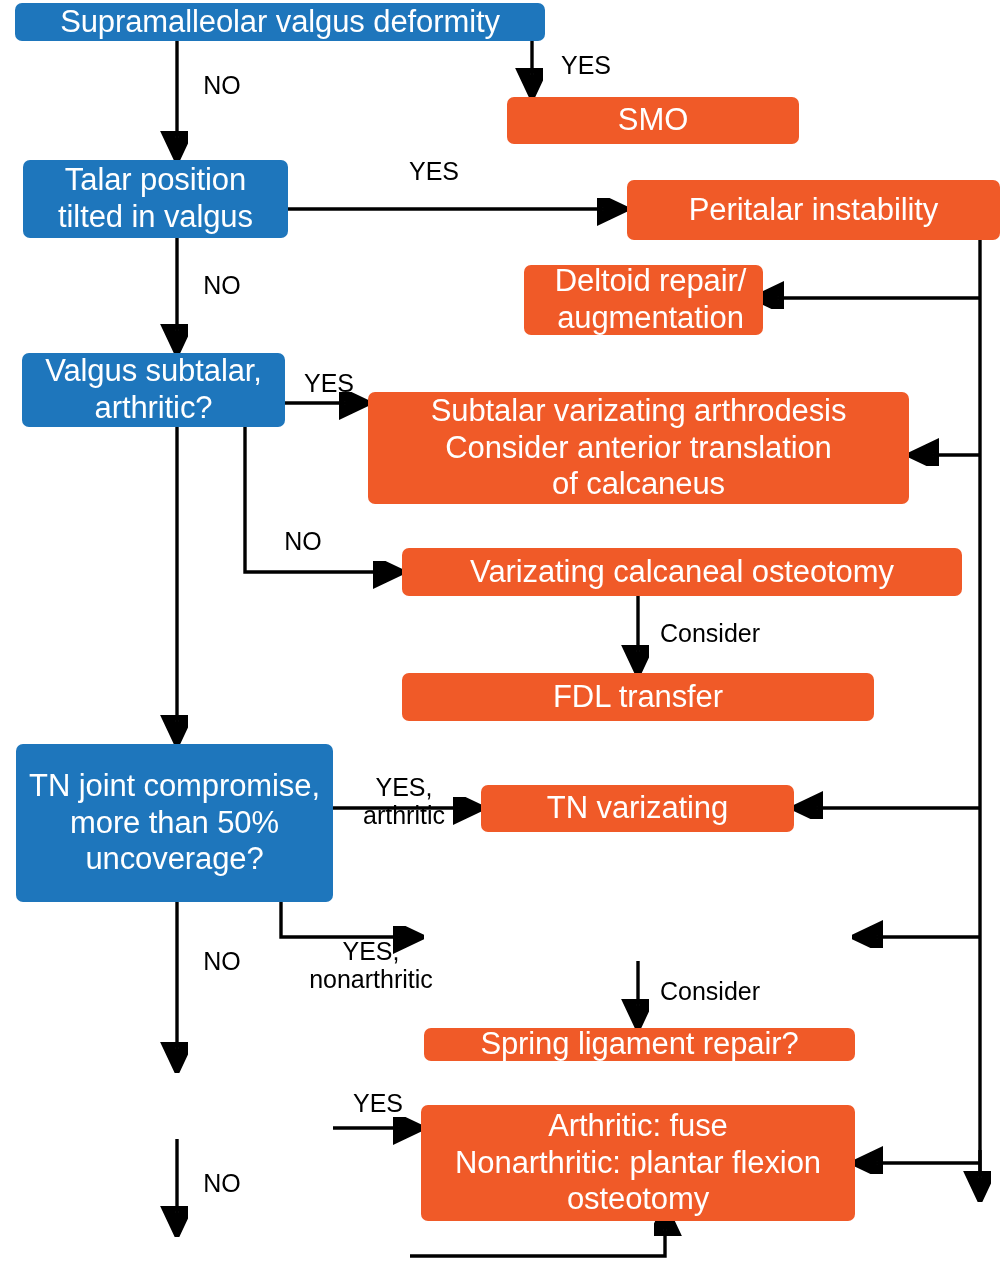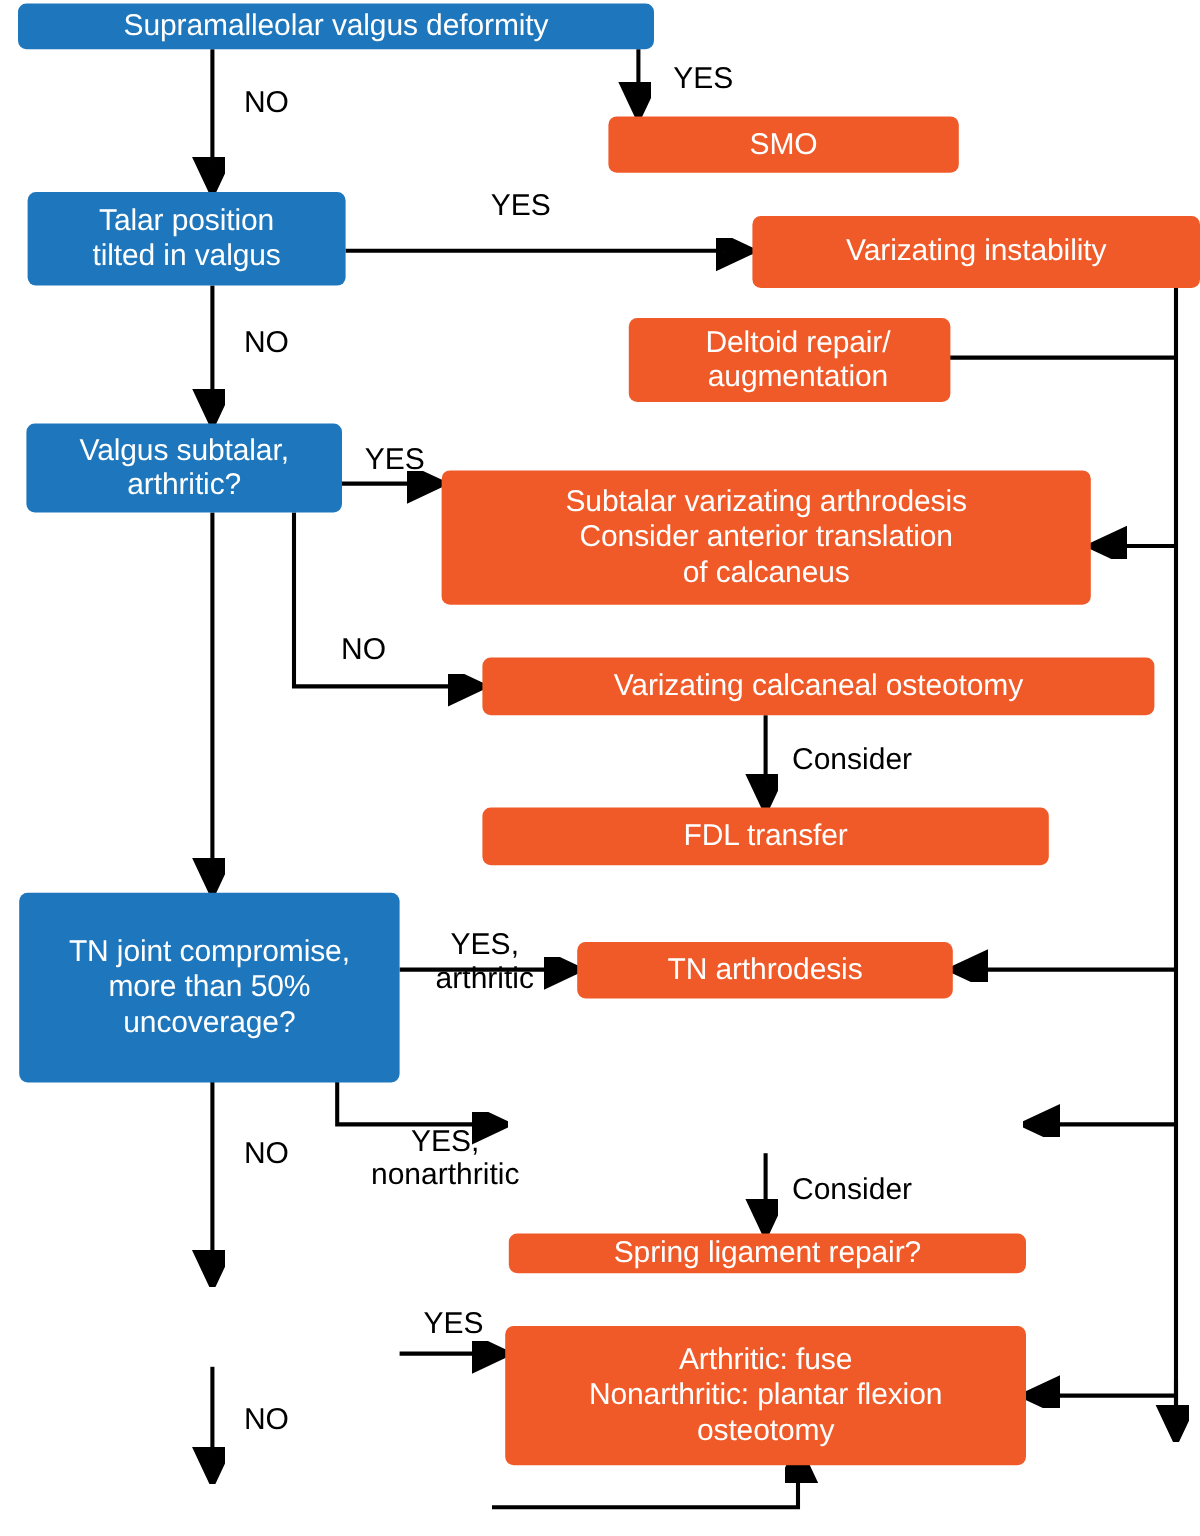--- a/index.html
+++ b/index.html
@@ -18,21 +18,21 @@
   .node {
     position: absolute;
     box-sizing: border-box;
     border-radius: 7px;
     color: #ffffff;
     display: flex;
     align-items: center;
     justify-content: center;
     text-align: center;
     line-height: 1.18;
-    font-size: 25px;
+    font-size: 31px;
     letter-spacing: -0.1px;
     white-space: pre-line;
     padding: 2px 6px;
   }
   .node.blue  { background: #1e76bc; }
   .node.orange{ background: #f05a28; }
 
   .edge-label {
     position: absolute;
     color: #000000;
@@ -110,41 +110,41 @@
     <path d="M410,1256 L665,1256 L665,1215" marker-end="url(#ah)"></path>
   </svg>
 
   <div class="node blue" style="left:15px;  top:3px;    width:530px; height:38px;">Supramalleolar valgus deformity</div>
 
   <div class="node orange" style="left:507px; top:97px;   width:292px; height:47px;">SMO</div>
 
   <div class="node blue" style="left:23px;  top:160px;  width:265px; height:78px;">Talar position
 tilted in valgus</div>
 
-  <div class="node orange" style="left:627px; top:180px;  width:373px; height:60px;">Varizating instability</div>
+  <div class="node orange" style="left:627px; top:180px;  width:373px; height:60px;">Peritalar instability</div>
 
-  <div class="node orange" style="left:524px; top:265px;  width:268px; height:70px;padding-left:20px;">Deltoid repair/
+  <div class="node orange" style="left:524px; top:265px;  width:239px; height:70px;padding-left:20px;">Deltoid repair/
 augmentation</div>
 
   <div class="node blue" style="left:22px;  top:353px;  width:263px; height:74px;">Valgus subtalar,
 arthritic?</div>
 
   <div class="node orange" style="left:368px; top:392px;  width:541px; height:112px;">Subtalar varizating arthrodesis
 Consider anterior translation
 of calcaneus</div>
 
   <div class="node orange" style="left:402px; top:548px;  width:560px; height:48px;">Varizating calcaneal osteotomy</div>
 
   <div class="node orange" style="left:402px; top:673px;  width:472px; height:48px;">FDL transfer</div>
 
   <div class="node blue" style="left:16px;  top:744px;  width:317px; height:158px;">TN joint compromise,
 more than 50%
 uncoverage?</div>
 
-  <div class="node orange" style="left:481px; top:785px;  width:313px; height:47px;">TN arthrodesis</div>
+  <div class="node orange" style="left:481px; top:785px;  width:313px; height:47px;">TN varizating</div>
 
 
   <div class="node orange" style="left:424px; top:1028px; width:431px; height:33px;">Spring ligament repair?</div>
 
 
   <div class="node orange" style="left:421px; top:1105px; width:434px; height:116px;">Arthritic: fuse
 Nonarthritic: plantar flexion
 osteotomy</div>
 
 

